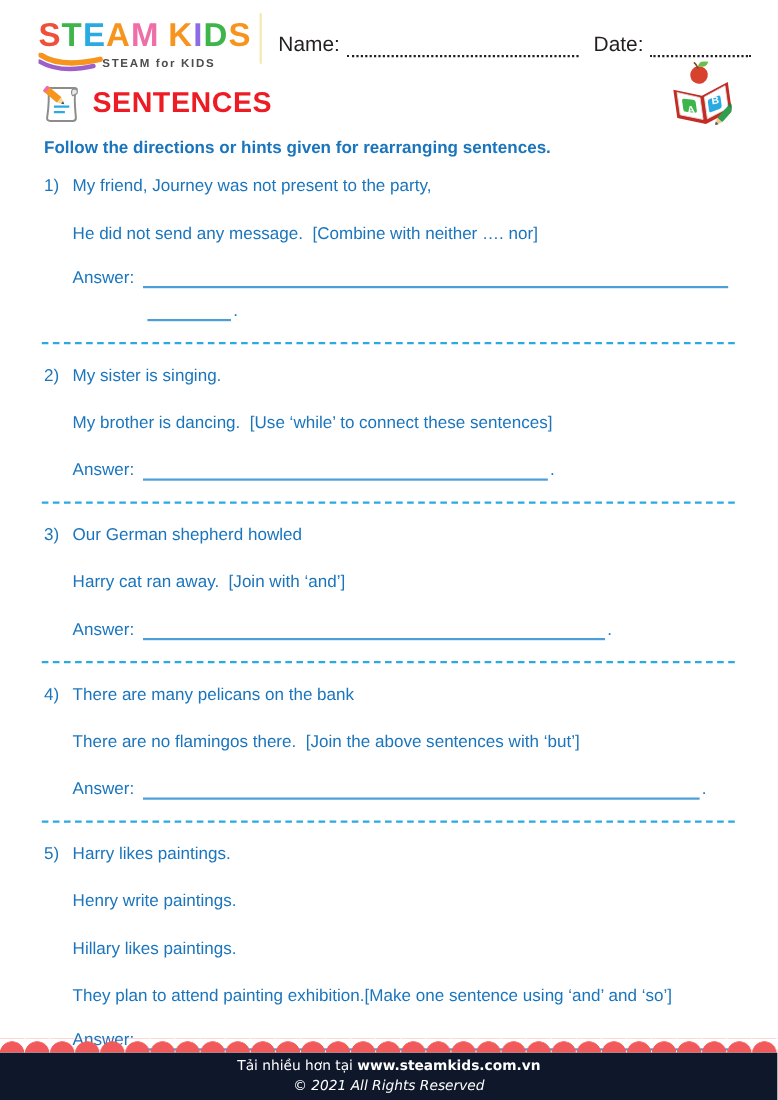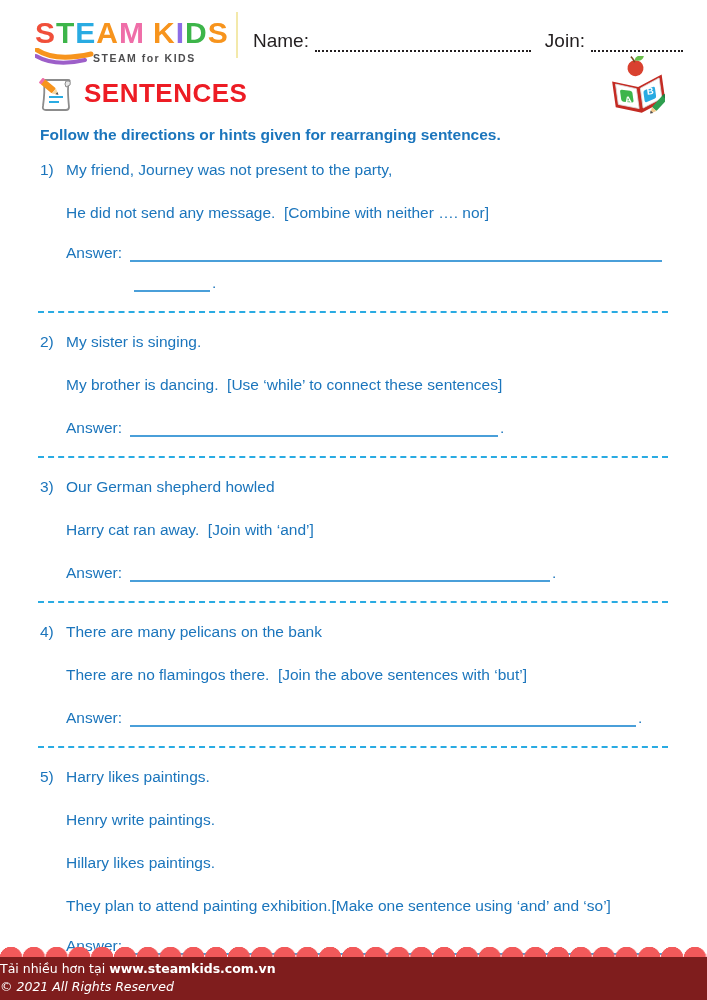--- a/index.html
+++ b/index.html
@@ -55,21 +55,21 @@
   .separator { border-top:2px dashed #29abe2; margin:19px 0 20px -2px; }
 
   
   .footer { position:absolute; left:0; right:0; bottom:0; }
   .scallops {
     height:13px;
     background-image:radial-gradient(circle at 11px 14px, #f2595a 11px, rgba(255,255,255,0) 11.5px);
     background-size:22.8px 13px; background-repeat:repeat-x;
   }
   .footer-band {
-    background:#7f1d1d; height:43px; color:#ffffff; 
+    background:#0f172a; height:43px; color:#ffffff; text-align:center;
     font-family:"DejaVu Sans", sans-serif; padding-top:3px;
   }
   .footer-line1 { font-size:12.5px; line-height:18px; }
   .footer-line1 .url { font-weight:bold; }
   .footer-line2 { font-size:12.5px; font-style:italic; line-height:17px; }
 </style>
 </head>
 <body>
 
 <div class="page">
@@ -82,21 +82,21 @@
         <path d="M1,8 Q20,19 50,12" fill="none" stroke="#9d5fc9" stroke-width="4" stroke-linecap="round"></path>
       </svg>
       <div class="logo-sub">STEAM for KIDS</div>
     </div>
 
     <div class="header-divider"></div>
 
     <div class="namedate">
       <span class="nd-label">Name:</span>
       <span class="dotline name-line"></span>
-      <span class="nd-label">Join:</span>
+      <span class="nd-label">Date:</span>
       <span class="dotline date-line"></span>
     </div>
 
     <svg class="book-icon" width="54" height="58" viewBox="0 0 54 58">
       <g transform="rotate(-8 27 30)">
         <circle cx="27" cy="12" r="8" fill="#d9412f"></circle>
         <path d="M27,4 Q30,-2 37,1 Q35,7 27,4 Z" fill="#6abf4b"></path>
         <path d="M27,6 Q26,2 24,0" stroke="#7a4a21" stroke-width="1.6" fill="none"></path>
         <path d="M2,22 L27,31 L52,22 L52,48 L27,57 L2,48 Z" fill="#c42b23"></path>
         <path d="M5,25 L25,32.5 L25,52.5 L5,45.5 Z" fill="#ffffff" stroke="#dddddd" stroke-width="0.8"></path>

